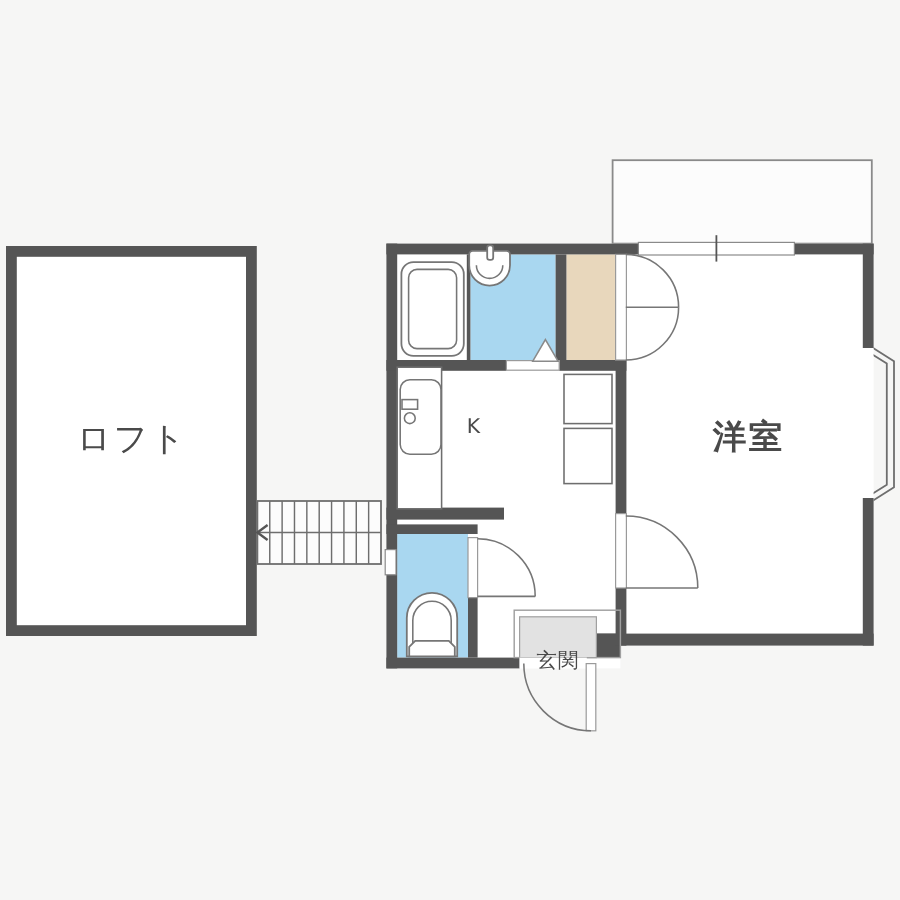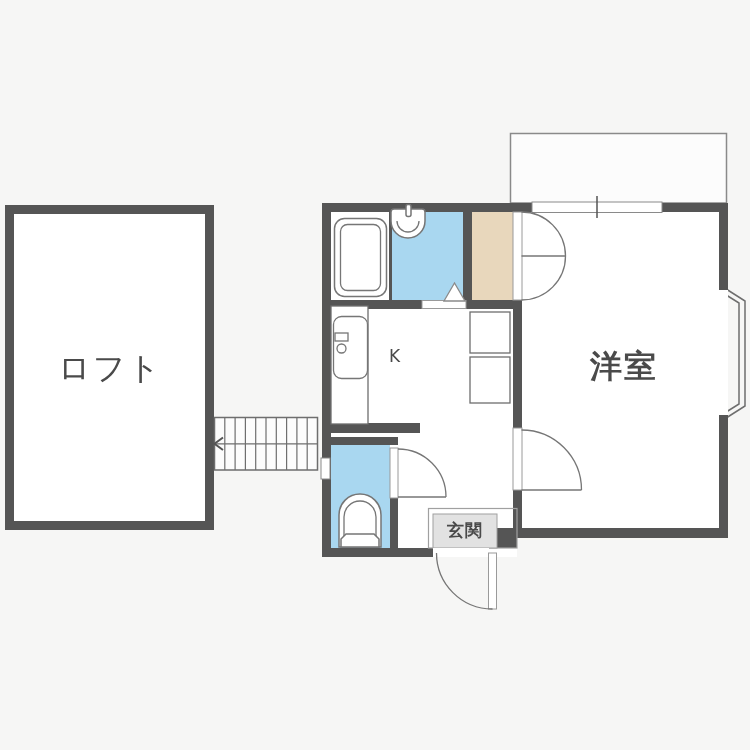--- a/index.html
+++ b/index.html
@@ -22,21 +22,21 @@
   .fix{stroke:var(--line);stroke-width:1.5;fill:var(--room);}
   .fixline{stroke:var(--line);stroke-width:1.3;fill:none;}
   .door{stroke:var(--line);stroke-width:1.3;fill:none;}
   .strip{fill:var(--room);stroke:#9a9a9a;stroke-width:1;}
   .tread{stroke:#6e6e6e;stroke-width:1.2;}
   .genkan-fill{fill:var(--genkan);stroke:#a0a0a0;stroke-width:1;}
   .label{
     position:absolute;color:var(--text);text-align:center;
     letter-spacing:2px;line-height:1.1;user-select:none;
   }
-  .label-large{font-size:32px;}
+  .label-large{font-size:28px;}
   .label-small{font-size:17px;letter-spacing:1px;}
 </style>
 </head>
 <body>
 
 <svg class="plan-svg" width="750" height="750" viewBox="0 0 750 750">
 
   <rect x="510.5" y="133.5" width="216" height="69.5" class="outdoor"></rect>
 
   <g>
@@ -161,13 +161,13 @@
     <path class="door" d="M492.5,609 A56,56 0 0 1 436.5,553"></path>
   </g>
 </svg>
 
 <div class="label label-large" style="left:35px;top:351px;width:150px;">ロフト</div>
 
 <div class="label label-large" style="left:549px;top:349px;width:150px;font-weight:bold;">洋室</div>
 
 <div class="label label-small" style="left:375px;top:347px;width:40px;">K</div>
 
-<div class="label label-small" style="left:433px;top:521px;width:64px;font-weight:bold;">玄関</div>
+<div class="label label-small" style="left:433px;top:542px;width:64px;">玄関</div>
 
 </body></html>

